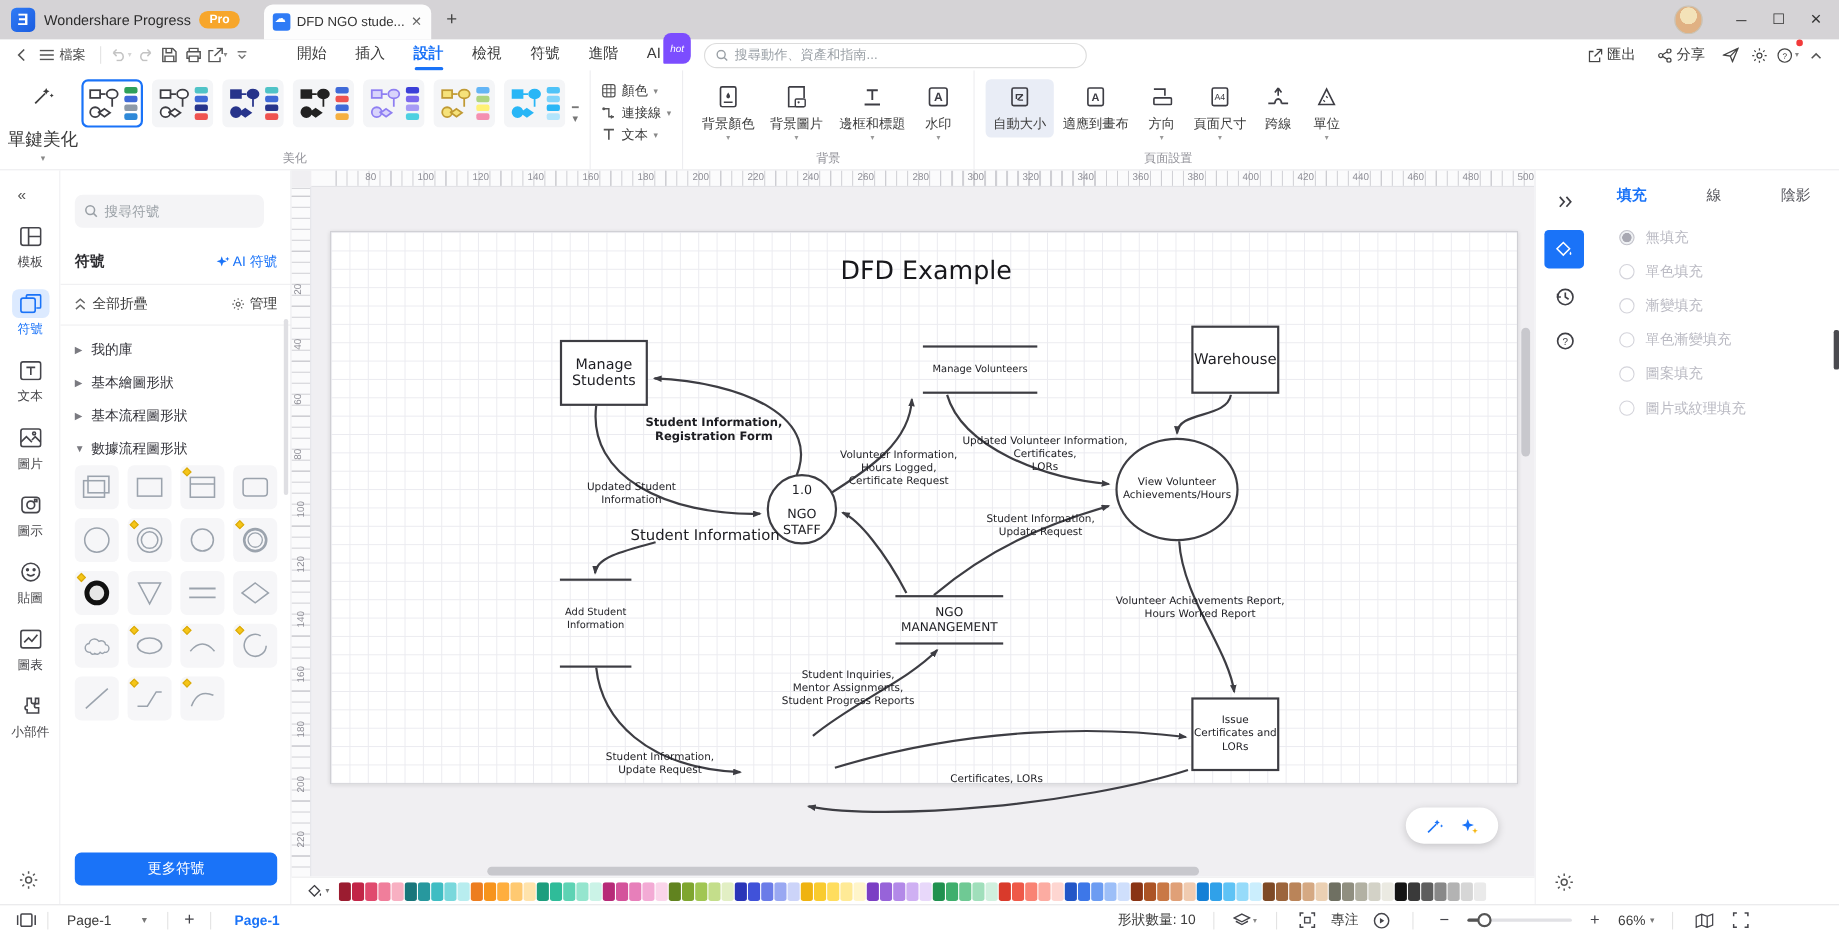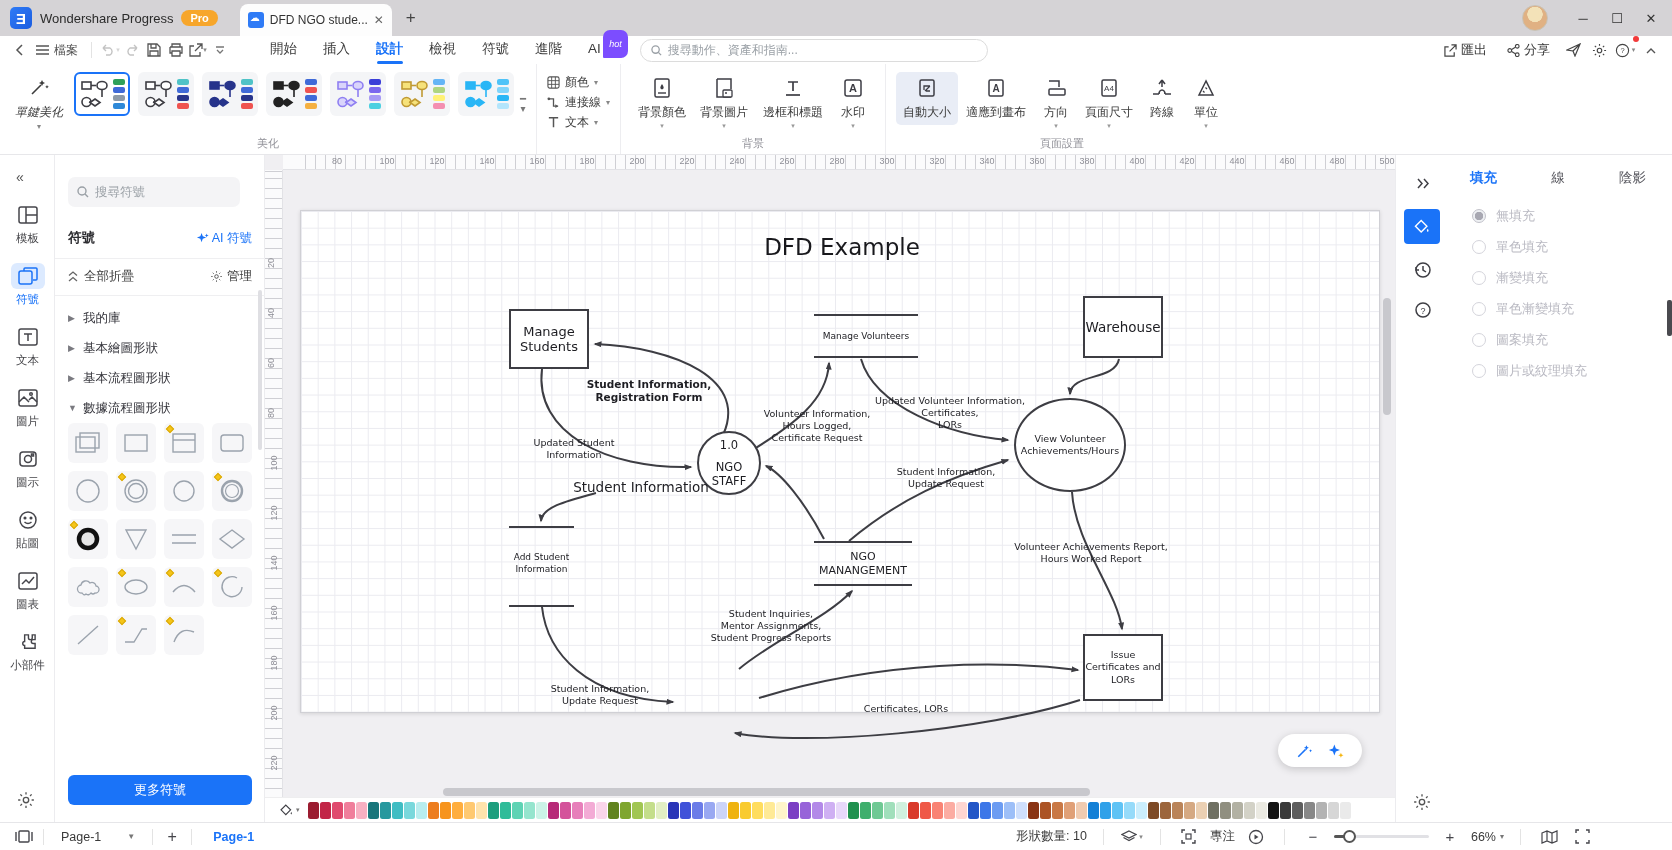--- a/index.html
+++ b/index.html
@@ -38,21 +38,21 @@
   .tr-btn { display:flex; align-items:center; gap:4px; padding:0 8px; font-size:13px; color:#3a3a3a; }
   .qmark { position:relative; }
   .qmark .dot { position:absolute; top:-2px; right:-3px; width:6px; height:6px; border-radius:50%; background:#f23a3a; }
 
   
   .ribbon { position:absolute; left:0; top:64px; width:1672px; height:91px; background:#fff; border-bottom:1px solid #e7e7ea; display:flex; }
   .rgroup { position:relative; display:flex; align-items:flex-start; padding:8px 10px 18px 10px; border-right:1px solid #ededf0; }
   .rgroup.nolabel { padding-bottom:8px; }
   .glabel { position:absolute; bottom:3px; left:0; right:0; text-align:center; font-size:11px; color:#93939a; }
   .beautify { width:58px; display:flex; flex-direction:column; align-items:center; margin-top:4px; color:#3c3c3c; }
-  .beautify .txt { margin-top:6px; font-size:12px; white-space:nowrap;font-style:italic; }
+  .beautify .txt { margin-top:19px; font-size:16px; white-space:nowrap; }
   .beautify .car { color:#888; font-size:8px; margin-top:1px; }
   #themecards { display:flex; gap:8px; margin-left:6px; }
   .tcard { width:56px; height:44px; border-radius:6px; background:#f4f5f7; border:2px solid transparent; position:relative; display:flex; align-items:center; justify-content:center; gap:3px; }
   .tcard.selected { border-color:#1a73f8; background:#fff; }
   .tbars { display:flex; flex-direction:column; gap:2px; }
   .tbars i { display:block; width:12px; height:6px; border-radius:2px; }
   .gal-more { align-self:center; color:#777; font-size:10px; margin-left:6px; line-height:1; text-align:center; }
   .stack3 { display:flex; flex-direction:column; gap:3px; margin-top:2px; }
   .dd-row { display:flex; align-items:center; gap:5px; font-size:12px; color:#3c3c3c; white-space:nowrap; }
   .dd-row .car { color:#888; font-size:8px; }
@@ -855,21 +855,21 @@
           <path d="M 523,328 C 503,290 480,262 465,255"></path>
           <path d="M 458,487 C 585,448 705,450 777,459"></path>
           <path d="M 779,489 C 683,520 505,536 434,522"></path>
         </g>
       </svg>
 
       <div class="dfd-title">DFD Example</div>
 
       <div class="node nrect" style="left:208px;top:98px;width:80px;height:60px;font-size:13px">Manage
 Students</div>
-      <div class="node nstore" style="left:513px;top:103px;width:104px;height:44px;font-size:9px">Manage Volunteers</div>
+      <div class="node nstore" style="left:538px;top:103px;width:104px;height:44px;font-size:9px">Manage Volunteers</div>
       <div class="node nrect" style="left:782px;top:85px;width:80px;height:62px;font-size:13.5px">Warehouse</div>
       <div class="node ncirc" style="left:396px;top:220px;width:64px;height:64px;font-size:11.5px;flex-direction:column;justify-content:flex-start;padding-top:5px">
         <span>1.0</span>
         <span style="margin-top:9px;white-space:pre-line;line-height:1.2">NGO
 STAFF</span>
       </div>
       <div class="node ncirc" style="left:713px;top:187px;width:112px;height:94px;font-size:9.5px;line-height:1.3">View Volunteer
 Achievements/Hours</div>
       <div class="node nstore" style="left:208px;top:315px;width:65px;height:81px;font-size:9px;align-items:flex-start;padding-top:24px;line-height:1.3">Add Student
 Information</div>

